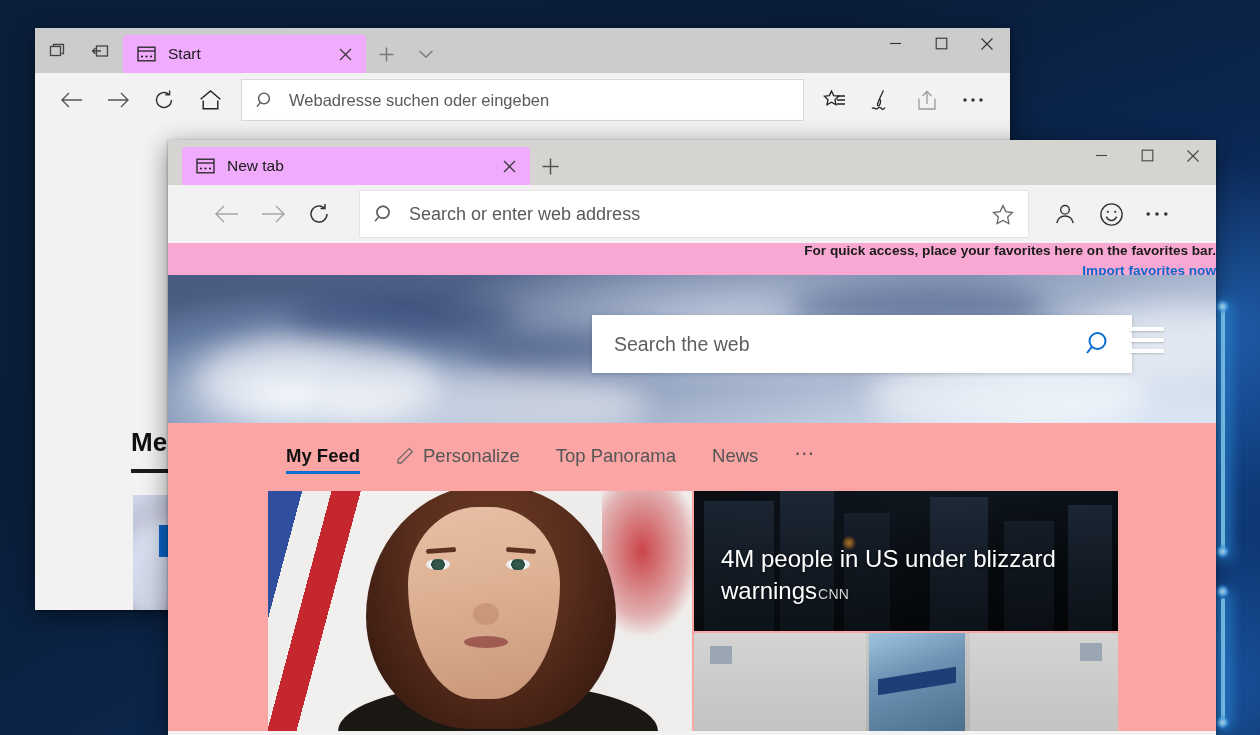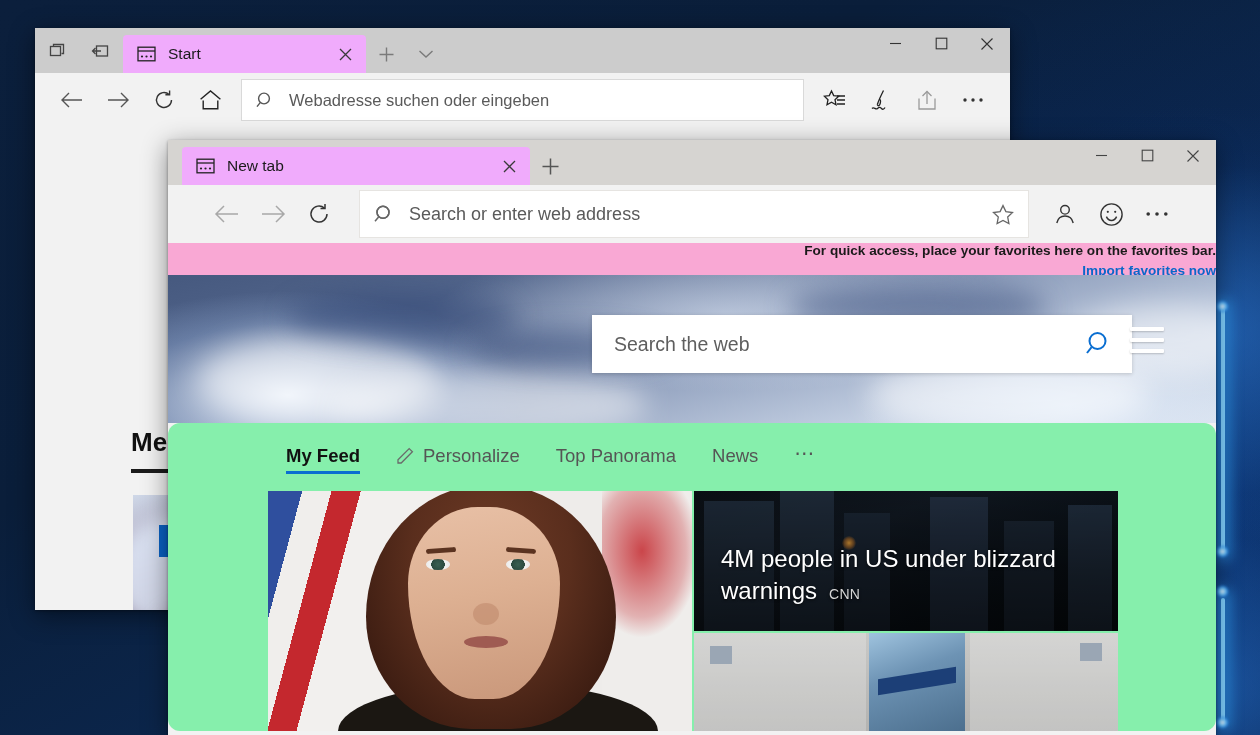--- a/index.html
+++ b/index.html
@@ -215,23 +215,22 @@
     right: 52px; top: 52px;
     width: 34px;
     display: flex; flex-direction: column; gap: 7px;
   }
   .ntp-hamburger i {
     display: block; height: 4px; background: #fff; border-radius: 1px;
     box-shadow: 0 1px 2px rgba(0,0,0,0.2);
   }
 
   .ntp-body {
-    background: #86efac;
+    background: #fca5a5;
     padding-top: 0;
-    border-radius: 12px;
   }
   .feed-tabs {
     display: flex;
     align-items: center;
     padding: 18px 0 0 100px;
     gap: 0;
   }
   .feed-tab {
     font-size: 18.5px;
     color: #555;
@@ -320,21 +319,21 @@
   .card-news-txt {
     position: absolute; left: 27px; right: 22px; top: 52px;
     color: #fff;
     font-size: 24px;
     line-height: 1.32;
     text-shadow: 0 1px 3px rgba(0,0,0,0.7);
   }
   .card-news-src {
     font-size: 14px;
     color: #d6d6d6;
-    margin-left: 12px;
+    margin-left: 1px;
     letter-spacing: 0.3px;
   }
   .card-building {
     width: 424px; height: 98px;
     overflow: hidden;
     position: relative;
     background: linear-gradient(180deg, #c9c9c7 0%, #bcbcba 55%, #b3b3b1 100%);
   }
   .bld-panel { position:absolute; background: rgba(255,255,255,0.22); }
   .bld-glass {

